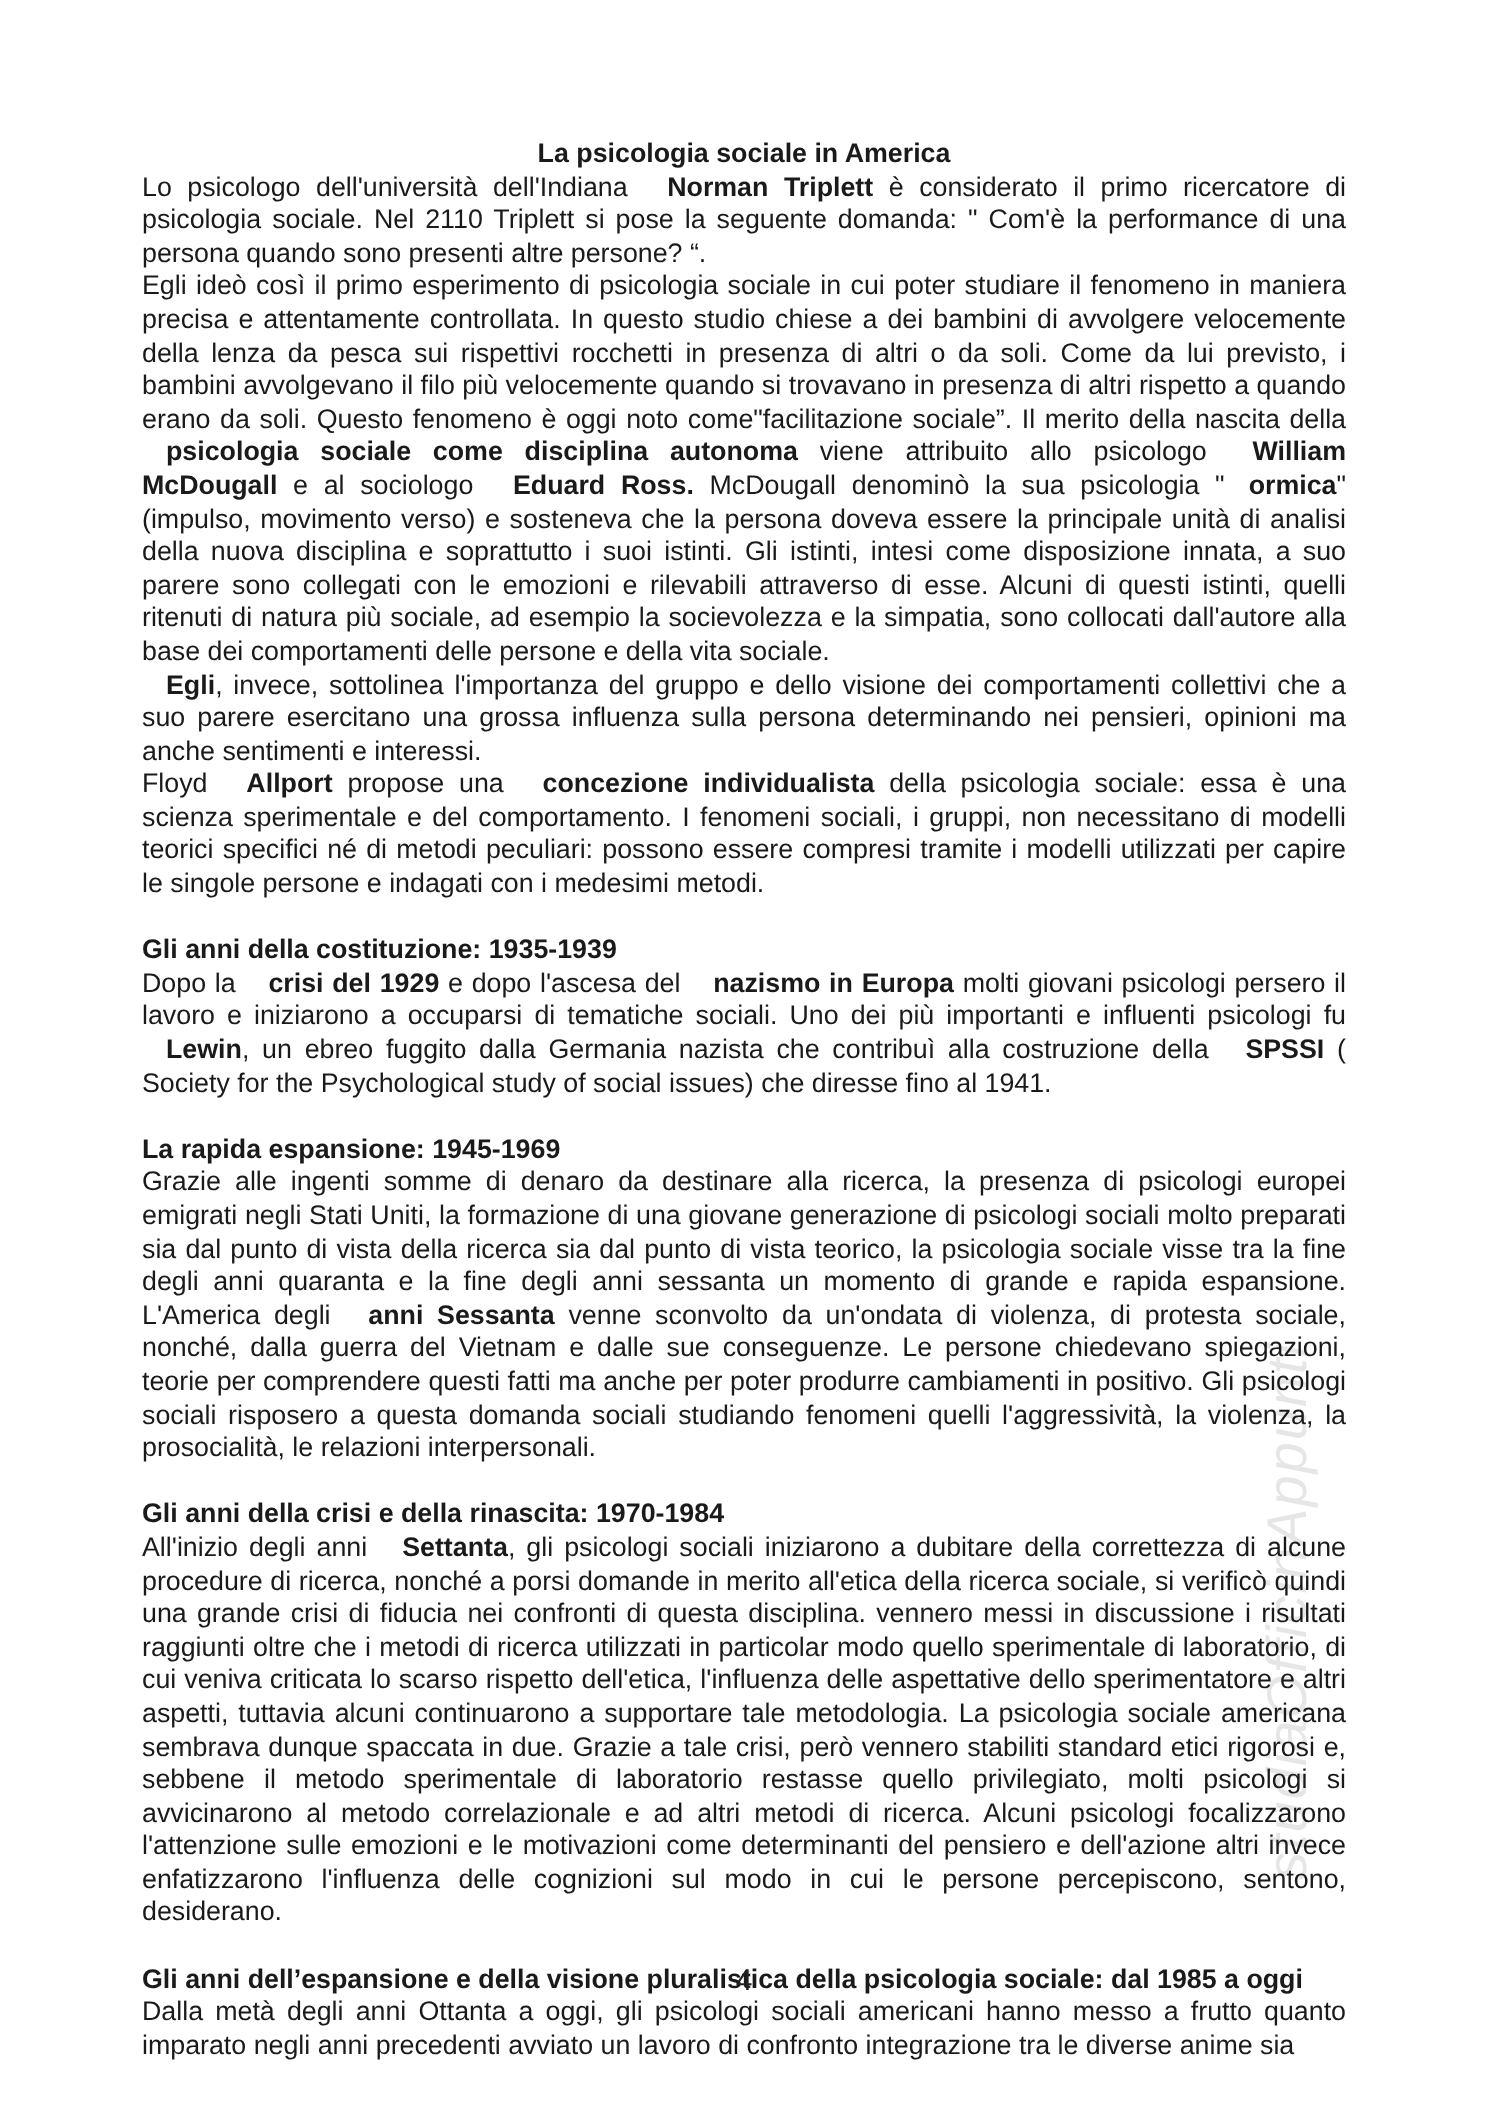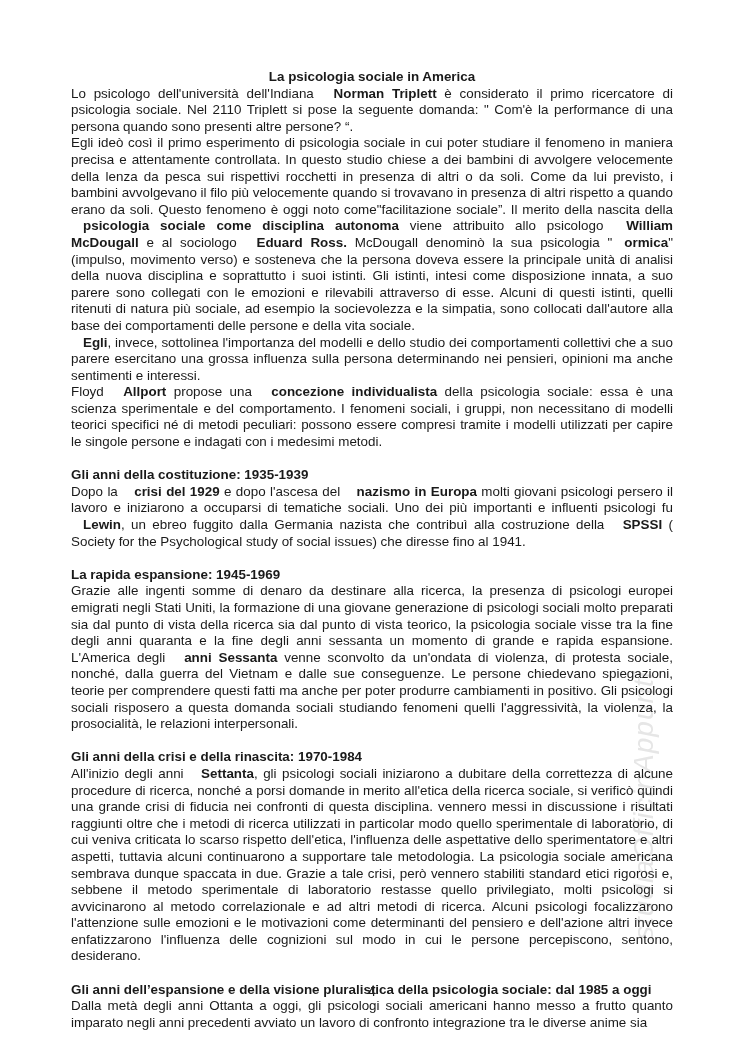--- a/index.html
+++ b/index.html
@@ -29,21 +29,21 @@
 </head>
 <body>
 
 <div class="watermark">studiaOfficinAppunti</div>
 
 <div class="page">
   <div class="title">La psicologia sociale in America</div>
   <div id="sections">
       <p><span>Lo psicologo dell'università dell'Indiana </span><b>Norman Triplett</b><span> è considerato il primo ricercatore di psicologia sociale. Nel 2110 Triplett si pose la seguente domanda: " Com'è la performance di una persona quando sono presenti altre persone? “.</span></p>
       <p><span>Egli ideò così il primo esperimento di psicologia sociale in cui poter studiare il fenomeno in maniera precisa e attentamente controllata. In questo studio chiese a dei bambini di avvolgere velocemente della lenza da pesca sui rispettivi rocchetti in presenza di altri o da soli. Come da lui previsto, i bambini avvolgevano il filo più velocemente quando si trovavano in presenza di altri rispetto a quando erano da soli. Questo fenomeno è oggi noto come"facilitazione sociale”. Il merito della nascita della </span><b>psicologia sociale come disciplina autonoma</b><span> viene attribuito allo psicologo </span><b>William McDougall</b><span> e al sociologo </span><b>Eduard Ross.</b><span> McDougall denominò la sua psicologia "</span><b>ormica</b><span>" (impulso, movimento verso) e sosteneva che la persona doveva essere la principale unità di analisi della nuova disciplina e soprattutto i suoi istinti. Gli istinti, intesi come disposizione innata, a suo parere sono collegati con le emozioni e rilevabili attraverso di esse. Alcuni di questi istinti, quelli ritenuti di natura più sociale, ad esempio la socievolezza e la simpatia, sono collocati dall'autore alla base dei comportamenti delle persone e della vita sociale.</span></p>
-      <p><b>Egli</b><span>, invece, sottolinea l'importanza del modelli e dello studio dei comportamenti collettivi che a suo parere esercitano una grossa influenza sulla persona determinando nei pensieri, opinioni ma anche sentimenti e interessi.</span></p>
+      <p><b>Egli</b><span>, invece, sottolinea l'importanza del gruppo e dello visione dei comportamenti collettivi che a suo parere esercitano una grossa influenza sulla persona determinando nei pensieri, opinioni ma anche sentimenti e interessi.</span></p>
       <p><span>Floyd </span><b>Allport</b><span> propose una </span><b>concezione individualista</b><span> della psicologia sociale: essa è una scienza sperimentale e del comportamento. I fenomeni sociali, i gruppi, non necessitano di modelli teorici specifici né di metodi peculiari: possono essere compresi tramite i modelli utilizzati per capire le singole persone e indagati con i medesimi metodi.</span></p>
       <div class="gap"></div>
       <h2>Gli anni della costituzione: 1935-1939</h2>
       <p><span>Dopo la </span><b>crisi del 1929</b><span> e dopo l'ascesa del </span><b>nazismo in Europa</b><span> molti giovani psicologi persero il lavoro e iniziarono a occuparsi di tematiche sociali. Uno dei più importanti e influenti psicologi fu </span><b>Lewin</b><span>, un ebreo fuggito dalla Germania nazista che contribuì alla costruzione della </span><b>SPSSI</b><span> ( Society for the Psychological study of social issues) che diresse fino al 1941.</span></p>
       <div class="gap"></div>
       <h2>La rapida espansione: 1945-1969</h2>
       <p><span>Grazie alle ingenti somme di denaro da destinare alla ricerca, la presenza di psicologi europei emigrati negli Stati Uniti, la formazione di una giovane generazione di psicologi sociali molto preparati sia dal punto di vista della ricerca sia dal punto di vista teorico, la psicologia sociale visse tra la fine degli anni quaranta e la fine degli anni sessanta un momento di grande e rapida espansione. L'America degli </span><b>anni Sessanta</b><span> venne sconvolto da un'ondata di violenza, di protesta sociale, nonché, dalla guerra del Vietnam e dalle sue conseguenze. Le persone chiedevano spiegazioni, teorie per comprendere questi fatti ma anche per poter produrre cambiamenti in positivo. Gli psicologi sociali risposero a questa domanda sociali studiando fenomeni quelli l'aggressività, la violenza, la prosocialità, le relazioni interpersonali.</span></p>
       <div class="gap"></div>
       <h2>Gli anni della crisi e della rinascita: 1970-1984</h2>
       <p><span>All'inizio degli anni </span><b>Settanta</b><span>, gli psicologi sociali iniziarono a dubitare della correttezza di alcune procedure di ricerca, nonché a porsi domande in merito all'etica della ricerca sociale, si verificò quindi una grande crisi di fiducia nei confronti di questa disciplina. vennero messi in discussione i risultati raggiunti oltre che i metodi di ricerca utilizzati in particolar modo quello sperimentale di laboratorio, di cui veniva criticata lo scarso rispetto dell'etica, l'influenza delle aspettative dello sperimentatore e altri aspetti, tuttavia alcuni continuarono a supportare tale metodologia. La psicologia sociale americana sembrava dunque spaccata in due. Grazie a tale crisi, però vennero stabiliti standard etici rigorosi e, sebbene il metodo sperimentale di laboratorio restasse quello privilegiato, molti psicologi si avvicinarono al metodo correlazionale e ad altri metodi di ricerca. Alcuni psicologi focalizzarono l'attenzione sulle emozioni e le motivazioni come determinanti del pensiero e dell'azione altri invece enfatizzarono l'influenza delle cognizioni sul modo in cui le persone percepiscono, sentono, desiderano.</span></p>

